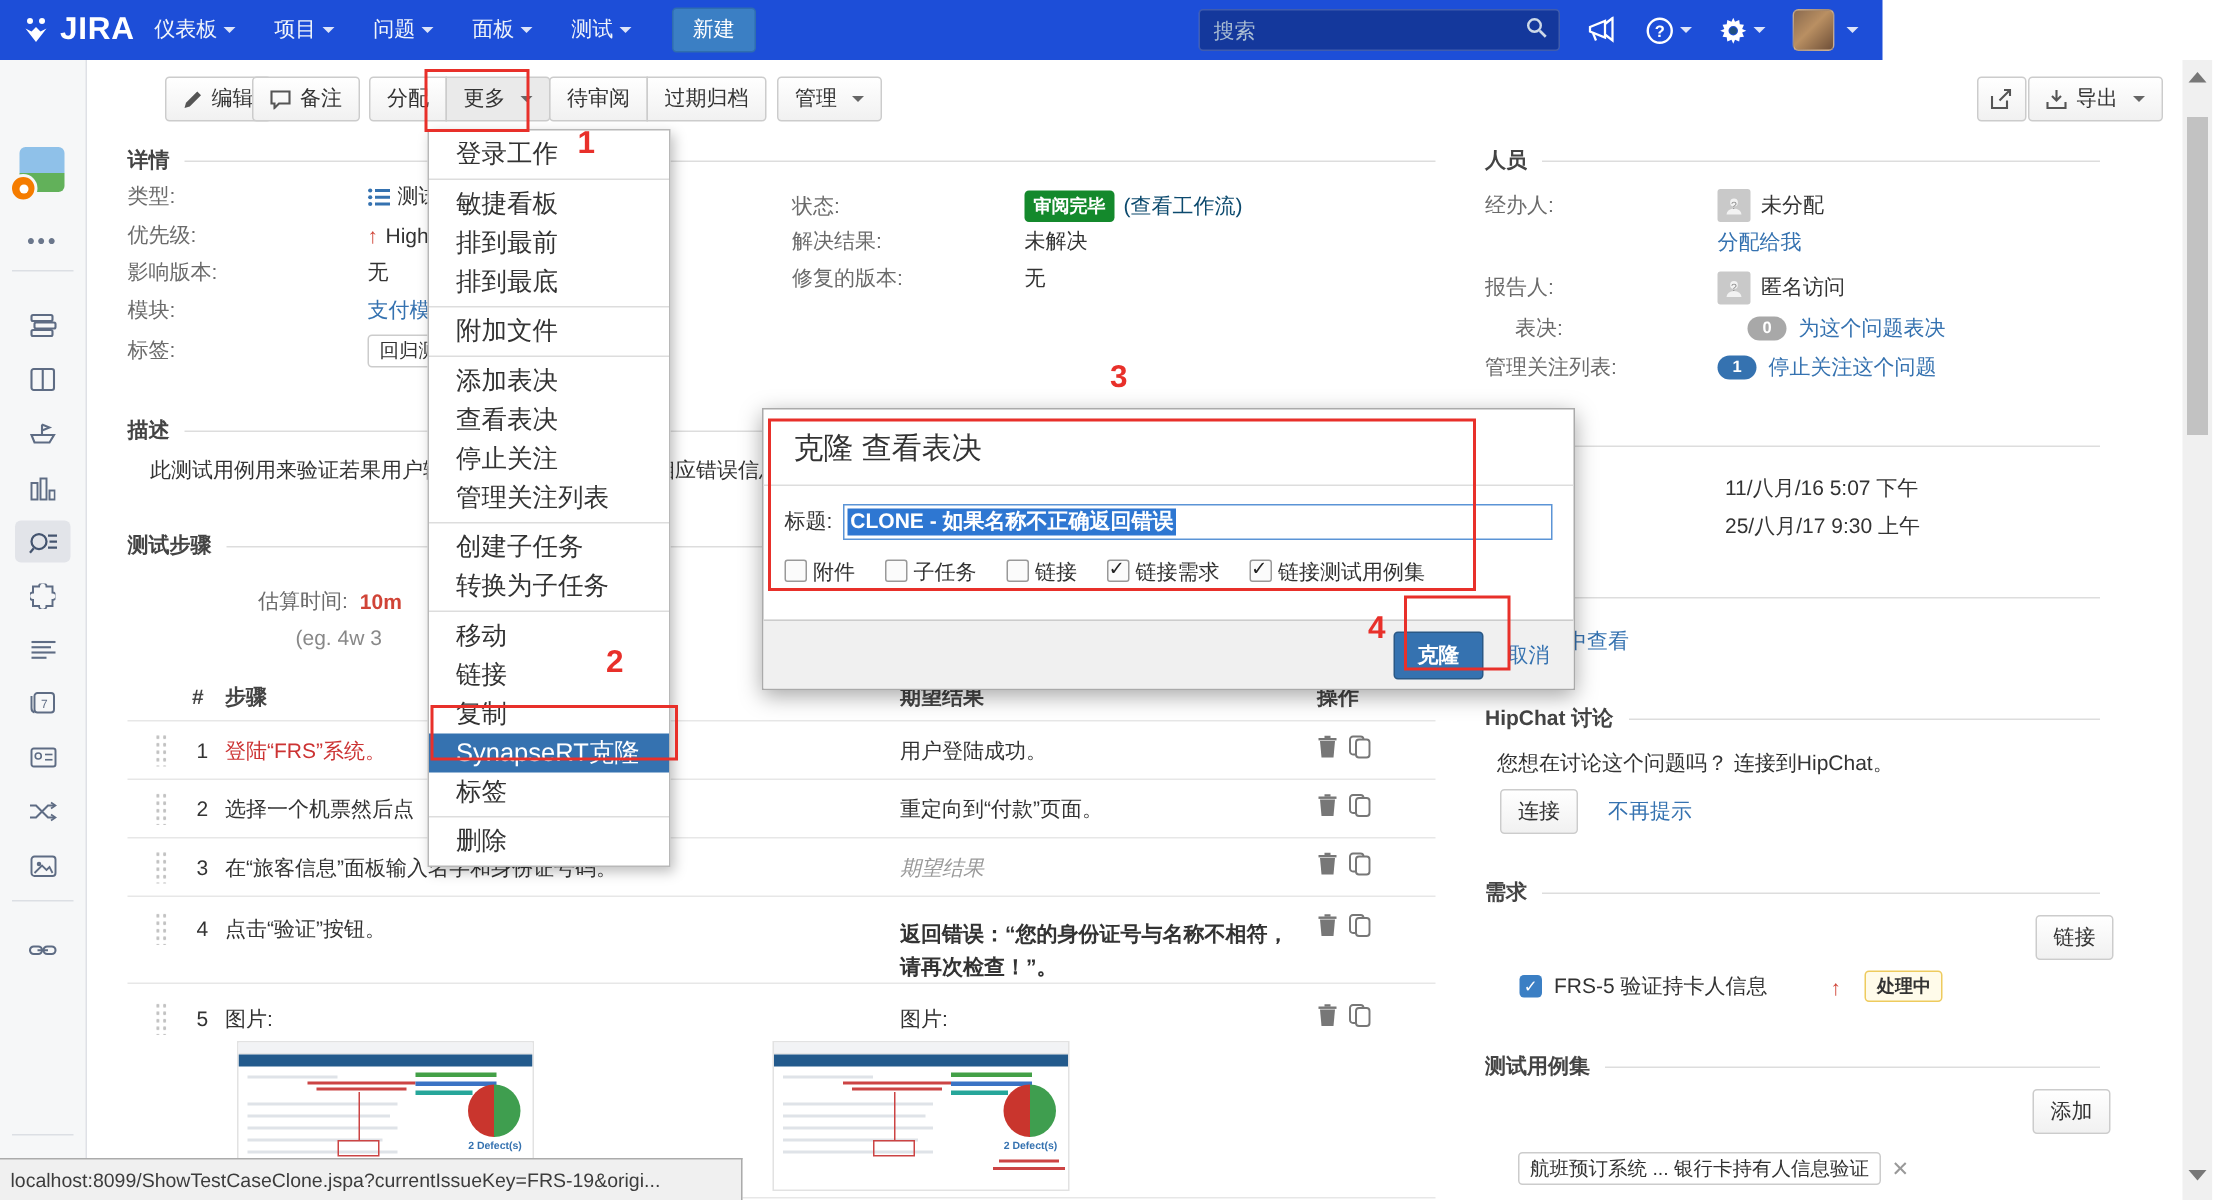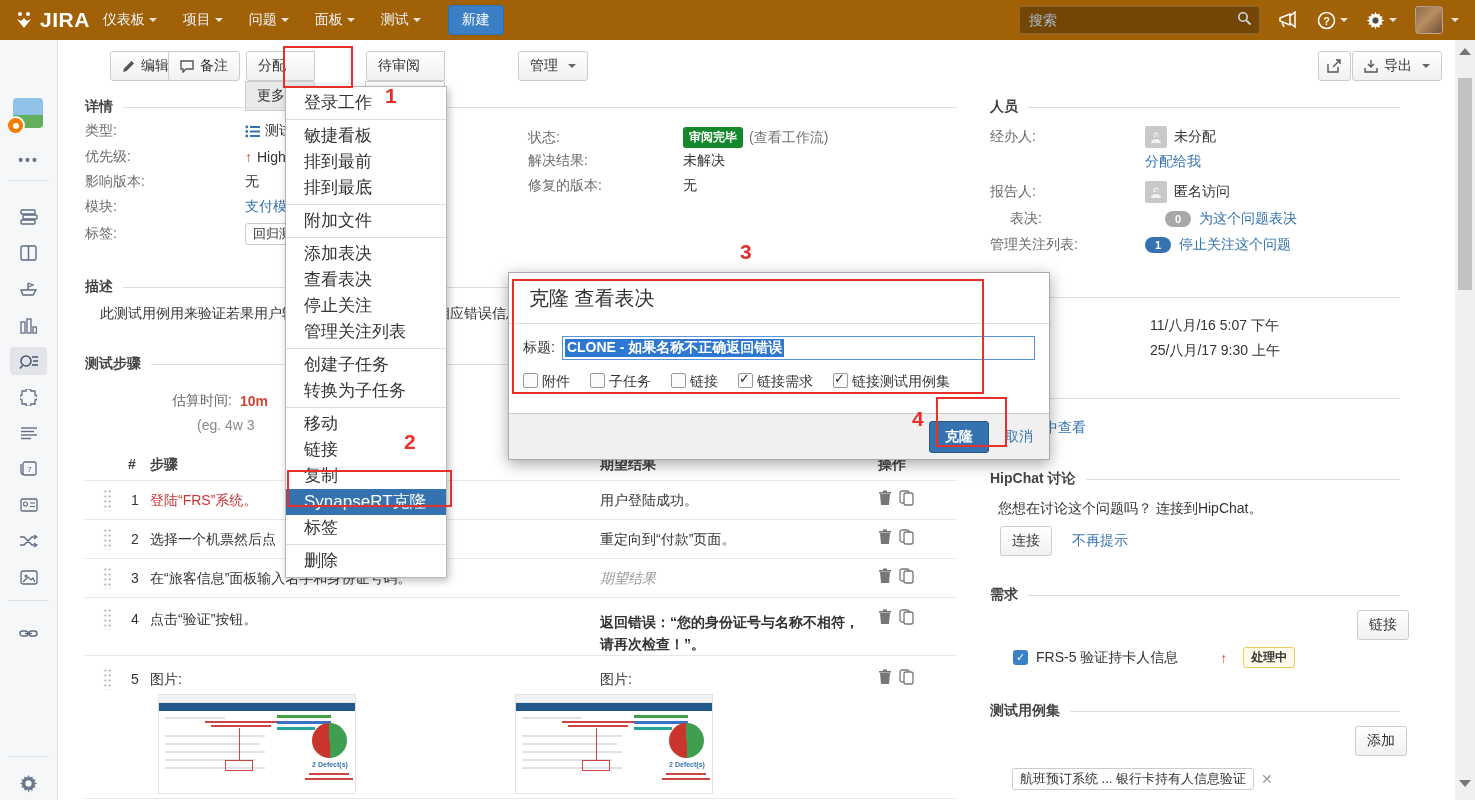--- a/index.html
+++ b/index.html
@@ -1,20 +1,20 @@
 <!DOCTYPE html>
 <html><head>
 <meta charset="utf-8">
 <style>
   html,body{margin:0;padding:0;background:#fff;}
   #app{position:relative;width:1475px;height:800px;overflow:hidden;background:#fff;
        font-family:"Liberation Sans","DejaVu Sans",sans-serif;color:#333;font-size:14px;}
   .abs{position:absolute;}
   
-  .navbar{left:0;top:0;width:1475px;height:40px;background:#a16207;display:flex;align-items:center;color:#fff;z-index:10;}
+  .navbar{left:0;top:0;width:1255px;height:40px;background:#1d4ed8;display:flex;align-items:center;color:#fff;z-index:10;}
   .logo{display:flex;align-items:center;gap:6px;margin-left:14px;font-weight:bold;font-size:21px;letter-spacing:.5px;}
   .nav-item{padding:0 13px;font-size:14px;color:#f0f4fa;cursor:pointer;white-space:nowrap;}
   .crt{display:inline-block;margin-left:4px;border-left:4px solid transparent;border-right:4px solid transparent;border-top:4px solid rgba(255,255,255,.85);vertical-align:2px;}
   .crt.dark{border-top-color:#666;}
   .create-btn{background:#3b7fc4;border:1px solid #2f6daf;border-radius:3px;padding:5px 13px;margin-left:14px;font-size:14px;cursor:pointer;}
   .nav-right{margin-left:auto;display:flex;align-items:center;gap:18px;margin-right:16px;}
   .search-wrap{position:relative;}
   .search-wrap input{width:200px;height:26px;background:rgba(0,0,0,.28);border:1px solid rgba(255,255,255,.18);border-radius:3px;color:#fff;padding:0 30px 0 9px;font-size:14px;outline:none;font-family:inherit;}
   .search-wrap input::placeholder{color:#a9bcd2;}
   .search-ico{position:absolute;right:8px;top:5px;}
@@ -24,31 +24,31 @@
   .sb-i{position:absolute;left:0;width:57px;display:flex;justify-content:center;align-items:center;height:30px;cursor:pointer;}
   .sb-sep{position:absolute;left:8px;width:41px;border-top:1px solid #dcdfe4;}
   .sb-active{position:absolute;left:10px;width:37px;height:28px;background:#e2e4e9;border-radius:4px;}
   .proj-av{position:absolute;left:13px;top:58px;width:30px;height:30px;border-radius:4px;background:linear-gradient(#8fc1e9 58%,#62b15a 58%);}
   .proj-badge{position:absolute;left:6px;top:76px;width:15px;height:15px;border-radius:50%;background:#f57c00;border:2px solid #f6f7f8;display:flex;align-items:center;justify-content:center;}
   .proj-badge:after{content:"";width:6px;height:6px;border-radius:50%;background:#fff;}
   .dots{color:#6b778c;font-size:14px;letter-spacing:2px;font-weight:bold;}
   
   .btn{display:inline-flex;align-items:center;gap:6px;height:28px;padding:0 11px;border:1px solid #ccc;border-radius:3px;background:linear-gradient(#fff,#f1f1f1);font-size:14px;color:#333;cursor:pointer;white-space:nowrap;}
   .btn.pressed{background:#eaeaea;}
-  .bgroup{display:inline-flex;flex-direction:column;}
+  .bgroup{display:inline-flex;}
   .bgroup .btn{border-radius:0;margin-left:-1px;}
   .bgroup .btn:first-child{border-radius:3px 0 0 3px;margin-left:0;}
   .bgroup .btn:last-child{border-radius:0 3px 3px 0;}
   
   .sect{display:flex;align-items:center;gap:10px;font-weight:bold;font-size:14px;color:#444;}
   .sect .line{flex:1;border-top:1px solid #ddd;}
   .frow{position:absolute;font-size:14px;display:flex;align-items:center;}
   .flabel{color:#6b6b6b;}
   .link{color:#3572b0;cursor:pointer;text-decoration:none;}
-  .glink{color:#737373;cursor:pointer;}
+  .glink{color:#0c4a6e;cursor:pointer;}
   .badge-green{background:#14892c;color:#fff;font-weight:bold;font-size:12px;padding:2px 6px;border-radius:3px;}
   .chip{border:1px solid #ccc;border-radius:3px;background:#fff;padding:1px 7px;font-size:13px;color:#333;}
   .cnt-badge{display:inline-flex;justify-content:center;align-items:center;min-width:18px;height:16px;border-radius:9px;font-size:11px;font-weight:bold;padding:0 4px;}
   .cnt-gray{background:#a8a8a8;color:#fff;}
   .cnt-blue{background:#3572b0;color:#fff;}
   .mini-av{width:22px;height:22px;background:#c9c9c9;border-radius:2px;display:inline-flex;align-items:center;justify-content:center;margin-right:7px;vertical-align:middle;}
   .status-yellow{border:1px solid #eecb5e;background:#fffbea;color:#333;font-weight:bold;font-size:12px;padding:1px 7px;border-radius:3px;}
   .bluecheck{display:inline-flex;width:15px;height:15px;background:#3b7fc4;border-radius:3px;color:#fff;font-size:11px;align-items:center;justify-content:center;margin-right:8px;}
   
   .tbl{position:absolute;left:85px;top:450px;width:872px;}
@@ -647,14 +647,17 @@
   <div class="rnum" style="left:740px;top:240px;">3</div>
   <div class="rbox" style="left:512px;top:279px;width:468px;height:111px;"></div>
   <div class="rbox" style="left:936px;top:397px;width:67px;height:46px;"></div>
   <div class="rnum" style="left:912px;top:407px;">4</div>
 
   <div class="scrollbar">
     <div class="sb-arrow" style="top:8px;border-bottom:7px solid #777;"></div>
     <div class="sb-thumb"></div>
     <div class="sb-arrow" style="top:740px;border-top:7px solid #777;"></div>
   </div>
+  <div class="statusbar">
+    <span>localhost:8099/ShowTestCaseClone.jspa?currentIssueKey=FRS-19&amp;origi...</span>
+  </div>
 
 </div>
 
 </body></html>

